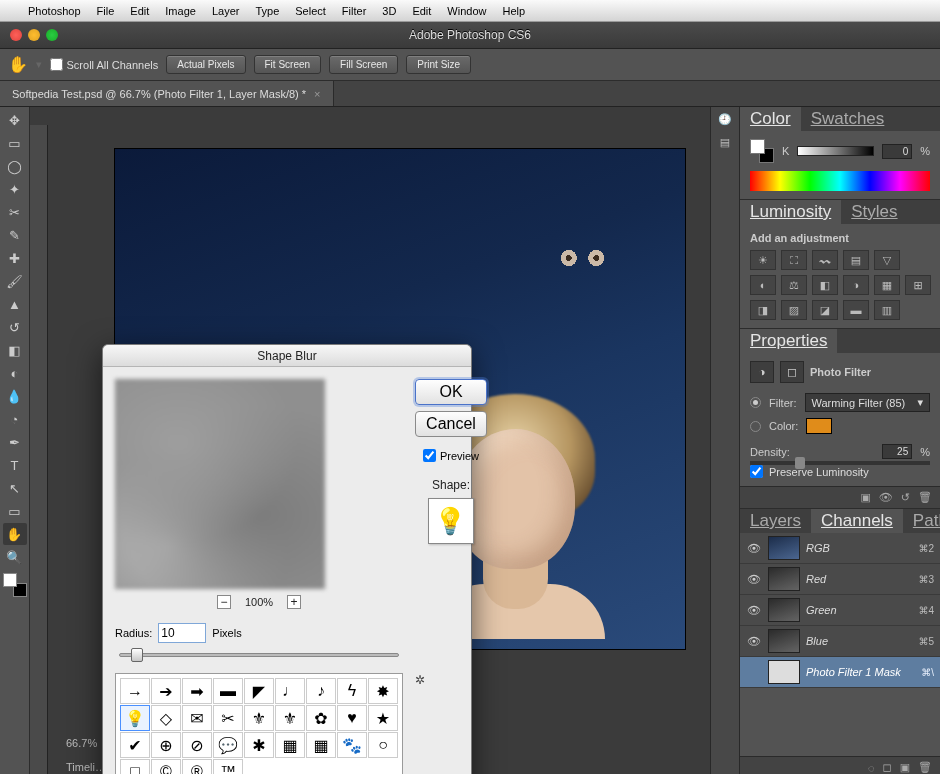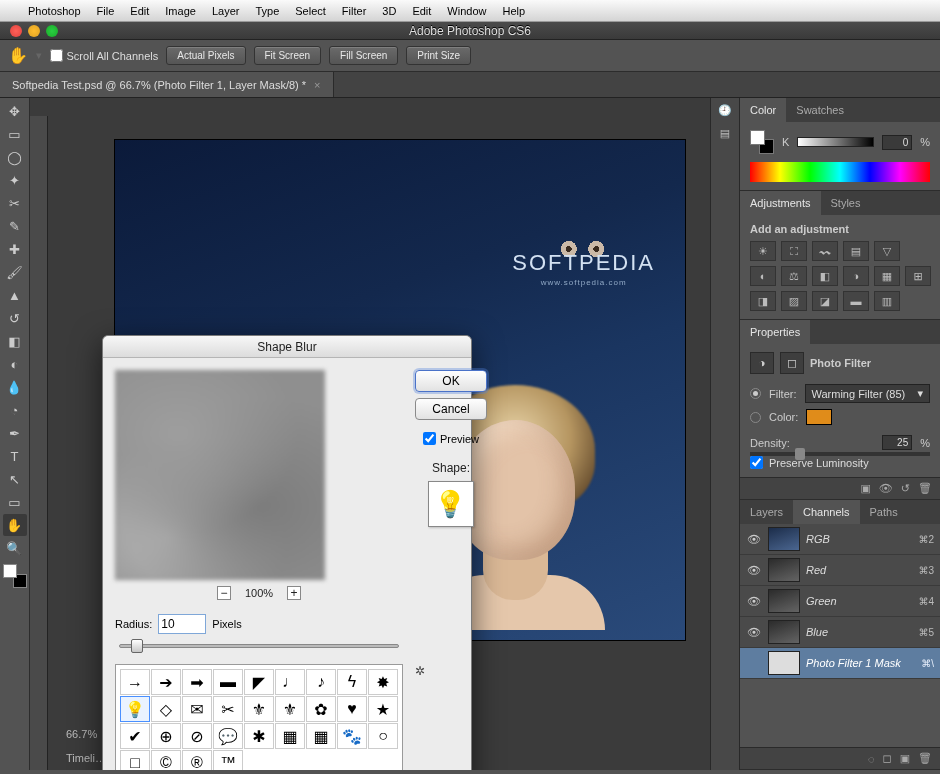--- a/index.html
+++ b/index.html
@@ -5,21 +5,21 @@
 * { margin:0; padding:0; box-sizing:border-box; font-family:"Lucida Grande","Segoe UI",Arial,sans-serif; font-size:11px; }
 body { width:940px; height:774px; background:#535353; overflow:hidden; }
 
 
 .mac-bar { height:22px; background:linear-gradient(#fafafa,#d4d4d4); display:flex; align-items:center; padding:0 12px; gap:16px; color:#000; font-size:13px; border-bottom:1px solid #9a9a9a;}
 .mac-bar .apple { font-size:15px; }
 .mac-bar span { cursor:default; }
 .mac-bar .bold { font-weight:normal; }
 
 
-.title-bar { height:18px; background:linear-gradient(#4b4b4b,#3a3a3a); display:flex; align-items:center; position:relative; border-bottom:1px solid #222;justify-content:center;}
+.title-bar { height:27px; background:linear-gradient(#4b4b4b,#3a3a3a); display:flex; align-items:center; position:relative; border-bottom:1px solid #222;justify-content:center;}
 .traffic { display:flex; gap:6px; position:absolute; left:10px; }
 .traffic div { width:12px; height:12px; border-radius:6px; }
 .tl-close{background:radial-gradient(#ff6059,#e0443e);} .tl-min{background:radial-gradient(#ffbd2e,#dea123);} .tl-max{background:radial-gradient(#29ce42,#1aab29);}
 .title-bar .title { margin:0 auto; color:#ddd; font-size:12px; text-shadow:0 -1px 0 #000;}
 
 
 .opts { height:32px; background:#535353; border-bottom:1px solid #2c2c2c; display:flex; align-items:center; padding:0 8px; gap:8px;}
 .hand-ico{width:20px;height:20px;display:flex;align-items:center;justify-content:center;color:#ccc;font-size:16px;}
 .ps-btn{background:linear-gradient(#6a6a6a,#555);border:1px solid #333;border-radius:3px;color:#e8e8e8;padding:3px 10px;font-size:10px;box-shadow:inset 0 1px 0 rgba(255,255,255,.15);}
 .chk{display:flex;align-items:center;gap:4px;color:#ddd;font-size:10px;}
@@ -62,33 +62,33 @@
 .zoom-row .zb{width:14px;height:14px;border:1px solid #888;display:flex;align-items:center;justify-content:center;font-size:12px;background:#fff;}
 .radius-row{margin:14px 0 4px;font-size:12px;color:#000;display:flex;align-items:center;gap:6px;}
 .radius-row input{width:48px;border:1px solid #7fa7d8;padding:2px;font-size:12px;text-align:left;}
 .slider{height:16px;position:relative;margin:0 4px 10px;}
 .slider .track{height:4px;background:#bbb;border:1px solid #888;border-radius:2px;position:absolute;top:6px;left:0;right:0;}
 .slider .thumb{position:absolute;top:1px;left:12px;width:12px;height:14px;background:linear-gradient(#fff,#c7c7c7);border:1px solid #666;border-radius:2px;}
 .shapes-panel{border:1px solid #9a9a9a;background:#fff;padding:4px;display:grid;grid-template-columns:repeat(9,30px);grid-auto-rows:26px;gap:1px;}
 .shapes-panel .sh{border:1px solid #ccc;display:flex;align-items:center;justify-content:center;font-size:16px;color:#000;}
 .shapes-panel .sh.hl{border:1px solid #4a90ff;background:#eaf3ff;}
 .dlg-right{display:flex;flex-direction:column;align-items:center;gap:6px;}
-.aqua-btn{width:72px;padding:3px 0;background:linear-gradient(#fefefe,#e2e2e2);border:1px solid #8a8a8a;border-radius:4px;font-size:12px;color:#000;}
+.aqua-btn{width:72px;padding:3px 0;background:linear-gradient(#fefefe,#e2e2e2);border:1px solid #8a8a8a;border-radius:4px;font-size:16px;color:#000;}
 .aqua-btn.def{border-color:#4a72c8;box-shadow:0 0 0 2px rgba(80,130,220,.35);}
 .shape-pick{margin-top:10px;font-size:12px;color:#222;}
 .shape-sw{width:46px;height:46px;border:1px solid #888;background:#fff;display:flex;align-items:center;justify-content:center;font-size:26px;box-shadow:1px 1px 2px rgba(0,0,0,.2);}
 
 
 .right-strip{width:30px;background:#484848;border-left:1px solid #282828;border-right:1px solid #282828;display:flex;flex-direction:column;align-items:center;padding-top:6px;gap:10px;color:#bbb;font-size:13px;}
 
 
 .panels{flex:1;background:#535353;display:flex;flex-direction:column;min-width:0;}
 .panel{background:#535353;border-bottom:1px solid #2c2c2c;}
 .p-tabs{height:24px;display:flex;align-items:stretch;background:#3e3e3e;}
-.p-tab{padding:0 10px;display:flex;align-items:center;color:#aaa;font-size:11px;}
+.p-tab{padding:0 10px;display:flex;align-items:center;color:#aaa;font-size:17px;text-decoration:underline;}
 .p-tab.act{background:#535353;color:#e5e5e5;}
 .p-body{padding:8px 10px;color:#ccc;font-size:10px;}
 .color-row{display:flex;align-items:center;gap:8px;}
 .mini-swatch{position:relative;width:24px;height:24px;}
 .mini-swatch .bg{position:absolute;right:0;bottom:0;width:15px;height:15px;background:#000;border:1px solid #777;}
 .mini-swatch .fg{position:absolute;left:0;top:0;width:15px;height:15px;background:#fff;border:1px solid #777;}
 .k-slider{flex:1;height:10px;background:linear-gradient(90deg,#fff,#000);position:relative;border:1px solid #222;}
 .k-input{width:30px;background:#3a3a3a;border:1px solid #222;color:#ddd;text-align:right;padding:1px 3px;font-size:10px;}
 .spectrum{height:20px;margin-top:8px;background:linear-gradient(90deg,#ff0000,#ffff00,#00ff00,#00ffff,#0000ff,#ff00ff,#ff0000);}
 
@@ -197,24 +197,20 @@
     <div class="fgbg">
         <div class="bg"></div>
         <div class="fg"></div>
       </div>
   </div>
 
   <div class="canvas-wrap">
     <div class="ruler-v"></div>
     <div class="canvas">
       <div class="eyes"></div>
-      <div class="softpedia">
-        <div class="nm">SOFTPEDIA</div>
-        <div class="sub">www.softpedia.com</div>
-      </div>
       <div class="portrait">
         <div class="shoulders"></div>
           <div class="neck"></div>
           <div class="hair"></div>
           <div class="face"></div>
       </div>
     </div>
 
     <div class="status">
       <span class="zm">66.7%</span>
@@ -313,21 +309,21 @@
           <div class="k-slider"></div>
           <input class="k-input" value="0" style="">
           <span>%</span>
         </div>
         <div class="spectrum"></div>
       </div>
     </div>
 
     <div class="panel">
       <div class="p-tabs">
-        <div class="p-tab act">Adjustments</div>
+        <div class="p-tab act">Luminosity</div>
         <div class="p-tab">Styles</div>
       </div>
       <div class="p-body">
         <div style="font-weight:bold;">Add an adjustment</div>
         <div class="adj-grid">
           <div class="ai">☀</div>
           <div class="ai">⛶</div>
           <div class="ai">〰</div>
           <div class="ai">▤</div>
           <div class="ai">▽</div>

